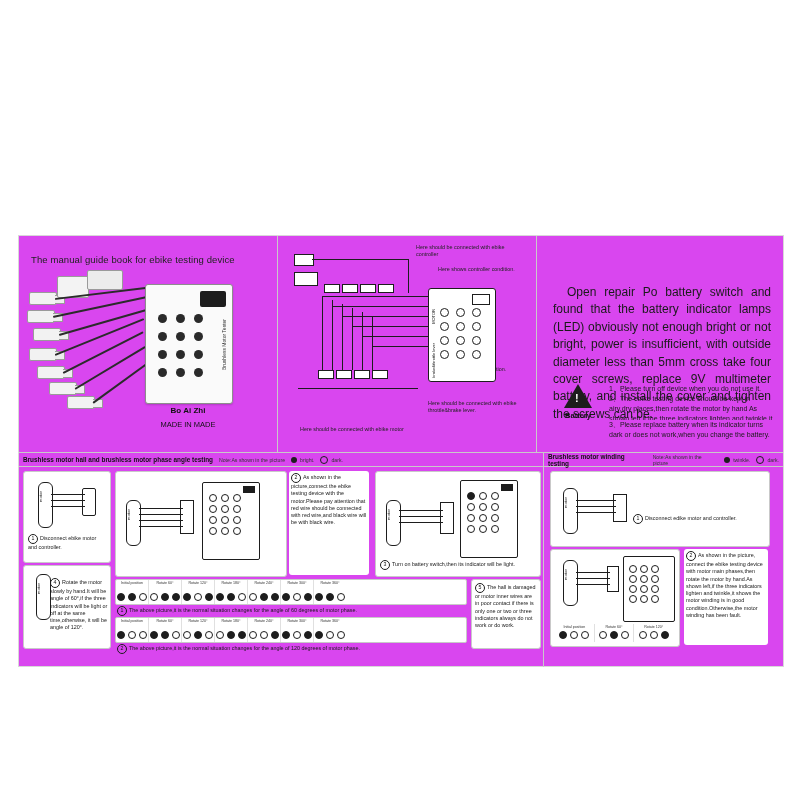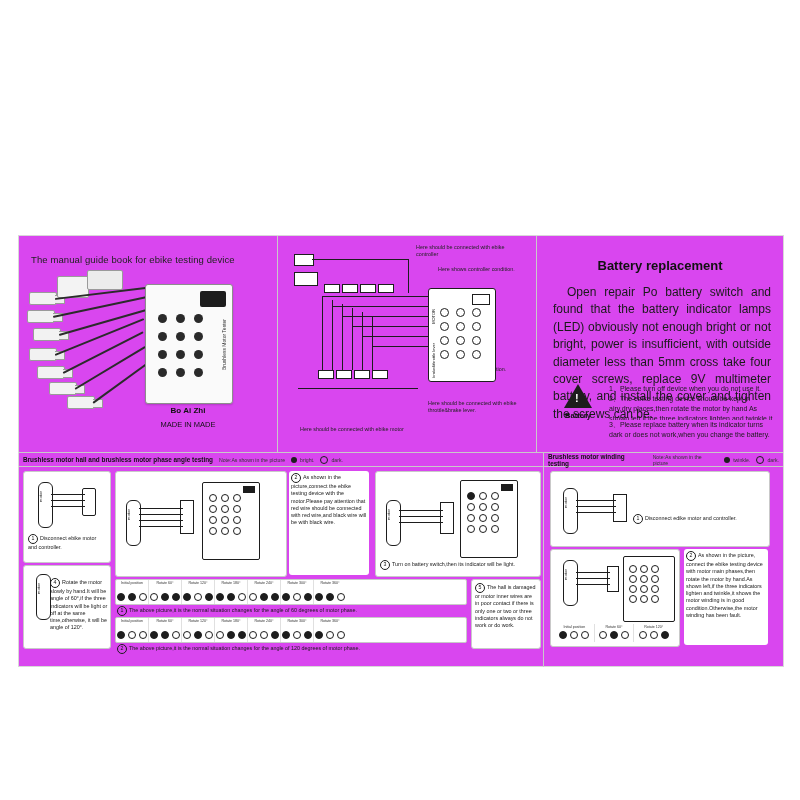--- a/index.html
+++ b/index.html
@@ -294,21 +294,20 @@
           <div class="led2"></div>
           <div class="led2"></div>
           <div class="led2"></div>
           <div class="led2"></div>
           <div class="led2"></div>
         </div>
       </div>
     </div>
 
     <div class="panel panel-c">
-      <div class="bat-title">Battery replacement</div>
       <div class="bat-p" style="top:48px;text-indent:14px;">Open repair Po battery switch and found that the battery indicator lamps (LED) obviously not enough bright or not bright, power is insufficient, with outside diameter less than 5mm cross take four cover screws, replace 9V multimeter battery, and install the cover and tighten the screws can be.</div>
 
       <div class="caution-wrap">
         <div class="tri"></div>
         <div class="caution-label">Battery</div>
       </div>
       <div class="caution-list">
         <div>1、Please turn off device when you do not use it.</div>
         <div style="max-height:26px;overflow:hidden;">2、The ebike testing device should be kept in airy,dry places,then rotate the motor by hand As shown left,if the three indicators lighten and twinkle,it shows the motor winding is in good condition.Otherwise,the motor winding has been fault.</div>
         <div>3、Please replace battery when its indicator turns dark or does not work,when you change the battery.</div>

